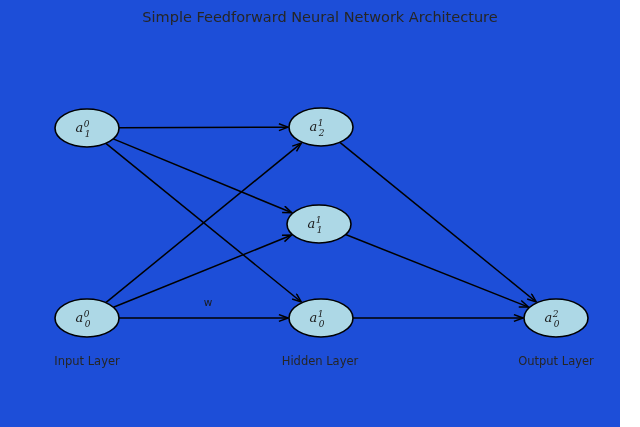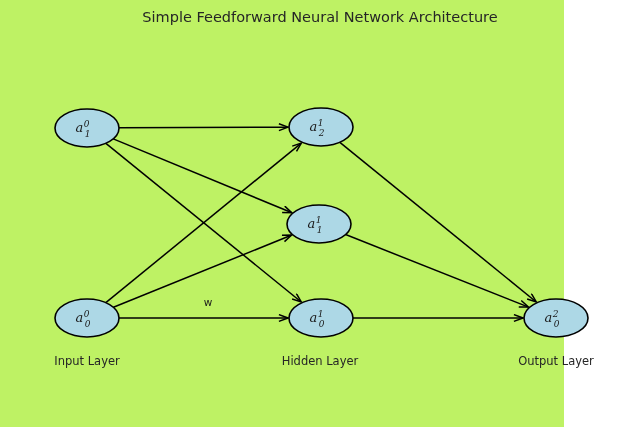--- a/index.html
+++ b/index.html
@@ -9,23 +9,23 @@
     background: #ffffff;
   }
   body {
     font-family: "DejaVu Sans", sans-serif;
     width: 640px;
     height: 427px;
     overflow: hidden;
   }
   #figure {
     position: relative;
-    width: 564px;
+    width: 620px;
     height: 427px;
-    background: #bef264;
+    background: #1d4ed8;
   }
   #figure-svg {
     position: absolute;
     left: 0;
     top: 0;
     width: 640px;
     height: 427px;
     display: block;
   }
   .title-text {

